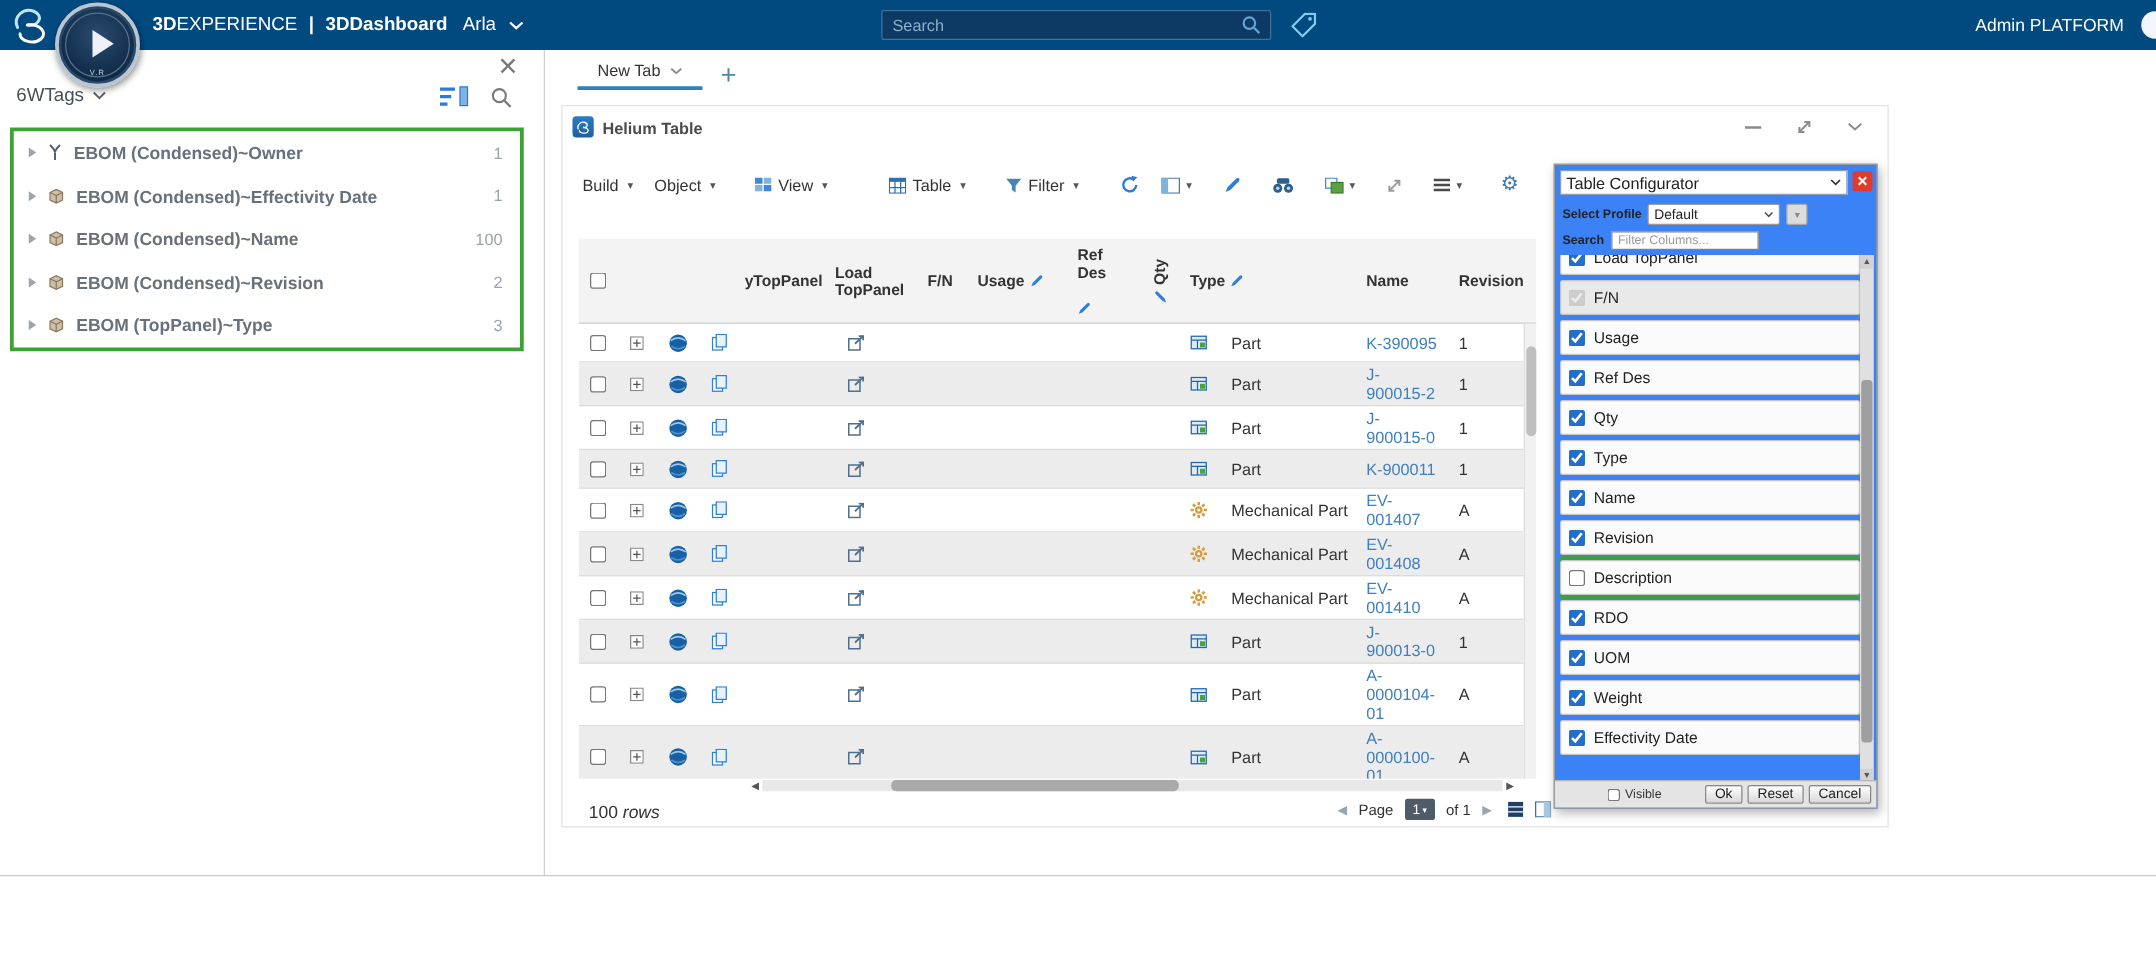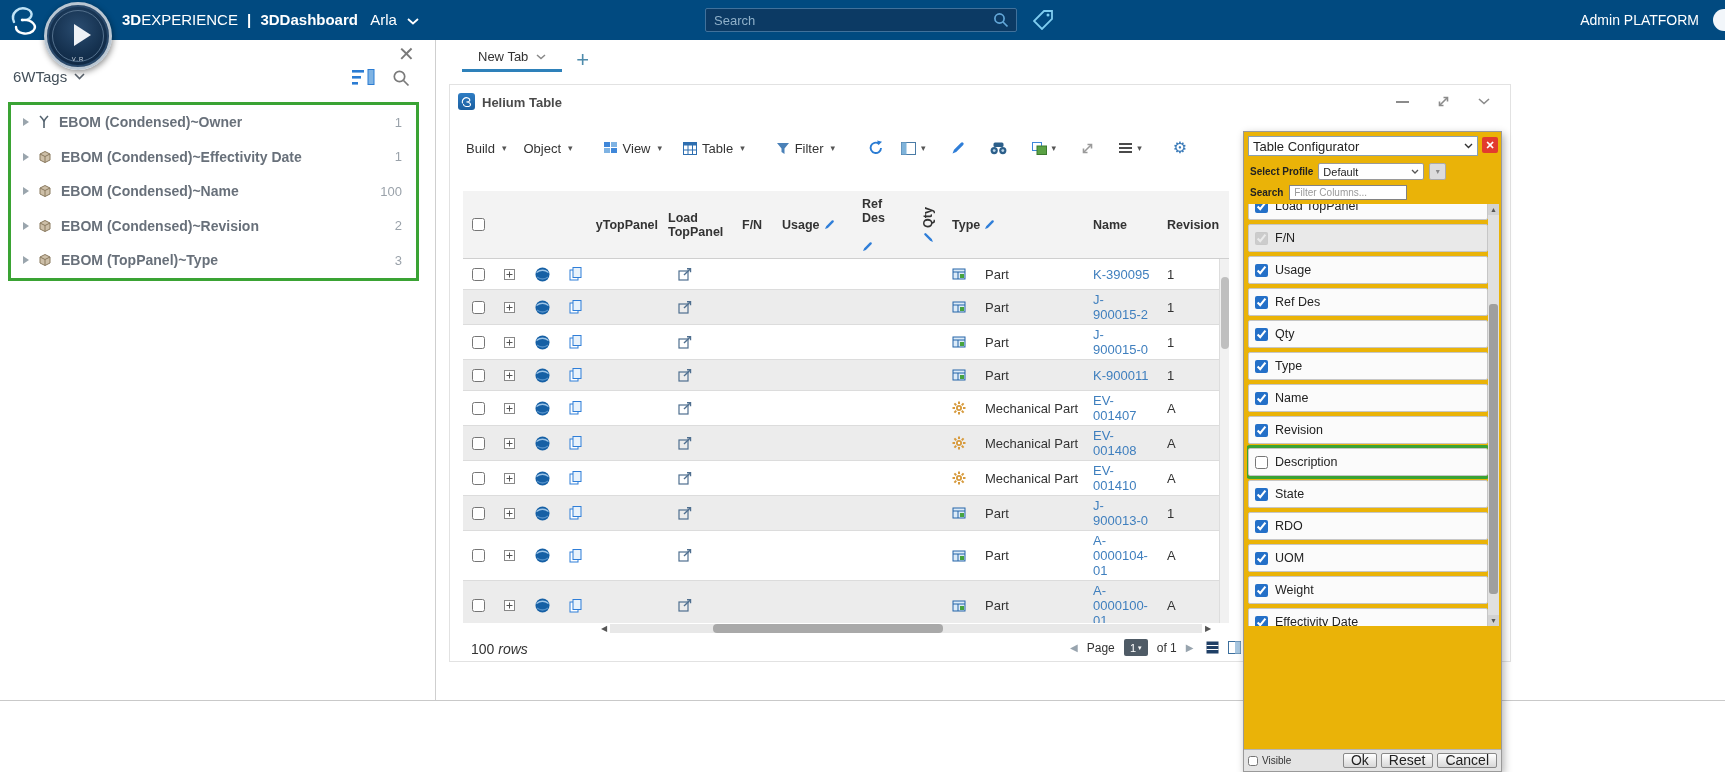--- a/index.html
+++ b/index.html
@@ -98,21 +98,21 @@
 
   .wfoot { position:absolute; left:0; top:550px; width:100%; height:28px; }
   .rowcount { position:absolute; left:21px; top:6px; font-size:14px; color:#333; }
   .rowcount i { font-style:italic; }
   .pager { position:absolute; left:620px; top:4px; display:flex; align-items:center; gap:9px; font-size:12px; color:#333; }
   .pgarrow { color:#98a4ae; font-size:10px; }
   .pgbox { width:24px; height:17px; background:#4f5b66; color:#fff; font-size:11px; display:flex; align-items:center; justify-content:center; gap:2px; border-radius:2px; }
   .pgbox .dd2 { font-size:7px; color:#fff; }
 
   
-  .config { position:absolute; left:1243px; top:131px; width:259px; height:641px; background:#eab308; border:1px solid #9a9a9a; box-shadow:2px 3px 8px rgba(0,0,0,.3); z-index:15; }
+  .config { position:absolute; left:1243px; top:131px; width:259px; height:516px; background:#3b82f6; border:1px solid #9a9a9a; box-shadow:2px 3px 8px rgba(0,0,0,.3); z-index:15; }
   .cfg-select { position:absolute; left:4px; top:4px; width:230px; height:20px; background:#fff; border:1px solid #89a0b4; display:flex; align-items:center; font-size:13px; color:#222; padding:0 4px; }
   .cfg-select .sp { flex:1; white-space:nowrap; overflow:hidden; }
   .cfg-close { position:absolute; right:3px; top:5px; width:16px; height:16px; background:#e23b2e; border-radius:2px; color:#fff; font-size:11px; font-weight:bold; display:flex; align-items:center; justify-content:center; }
   .cfg-row2 { position:absolute; left:6px; top:31px; display:flex; align-items:center; gap:5px; }
   .cfg-lbl { font-size:10px; font-weight:bold; color:#222; }
   .cfg-profile { width:106px; height:17px; background:#fff; border:1px solid #9a9a9a; border-radius:2px; font-size:11px; color:#222; display:flex; align-items:center; padding:0 4px; }
   .cfg-profile .sp { flex:1; }
   .cfg-probtn { width:17px; height:17px; background:#dcdcdc; border:1px solid #aaa; border-radius:2px; display:flex; align-items:center; justify-content:center; font-size:8px; color:#888; }
   .cfg-row3 { position:absolute; left:6px; top:53px; display:flex; align-items:center; gap:6px; }
   .cfg-search { width:118px; height:15px; border:1px solid #828282; font-size:10px; padding:0 4px; color:#333; font-family:"Liberation Sans", sans-serif; outline:none; }
@@ -121,23 +121,23 @@
   .cfg-item { height:28px; margin:4px 1px 0 1px; background:#fbfbfb; border:1px solid #c6c6c6; border-radius:2px; display:flex; align-items:center; padding-left:6px; gap:7px; }
   .cfg-item:first-child { margin-top:-12px; }
   .cfg-item.dis { background:#e9e9e9; }
   .cfg-item.hl { outline:3px solid #3aa334; outline-offset:0px; }
   .cfg-label { font-size:12.5px; color:#222; }
   .cfg-sb { position:absolute; right:2px; top:72px; width:11px; height:422px; background:#e0e0e0; }
   .cfg-sb .ar { position:absolute; left:0; width:11px; height:11px; font-size:7px; color:#555; text-align:center; line-height:11px; background:#d2d2d2; }
   .cfg-sb .up { top:0; } .cfg-sb .dn { bottom:0; }
   .cfg-thumb { position:absolute; left:1px; top:100px; width:9px; height:290px; background:#9f9f9f; border-radius:3px; }
   .cfg-foot { position:absolute; left:0; bottom:0; width:100%; height:22px; background:#e4e4e4; border-top:1px solid #b5b5b5; display:flex; align-items:center; padding:0 4px; }
-  .cfg-foot .vis { display:flex; align-items:center; gap:4px; font-size:10px; color:#333; flex:1; }
+  .cfg-foot .vis { display:flex; align-items:center; gap:4px; font-size:10px; color:#333; flex:1;margin-left:38px; }
   .cfg-foot .vis input { width:10px; height:10px; }
-  .cfg-btn { height:15px; font-size:14px; color:#222; background:linear-gradient(#fff,#d8d8d8); border:1px solid #888; border-radius:2px; padding:0 7px; margin-left:4px; line-height:13px; }
+  .cfg-btn { height:15px; font-size:11px; color:#222; background:linear-gradient(#fff,#d8d8d8); border:1px solid #888; border-radius:2px; padding:0 7px; margin-left:4px; line-height:13px; }
 </style>
 </head>
 <body>
 
 <div id="app">
 
   <div class="topbar">
     <svg class="ds-logo" width="34" height="32" viewBox="0 0 34 32">
       <path d="M6 18 C2 9 11 2 19 5 C27 8 24 17 14 16" fill="none" stroke="#bfe3f6" stroke-width="2.4" stroke-linecap="round"></path>
       <path d="M14 16 C24 15 30 22 25 27 C19 32 8 29 8 23" fill="none" stroke="#ffffff" stroke-width="2.4" stroke-linecap="round"></path>
@@ -294,21 +294,21 @@
       <span class="titem" style="margin-left:14px;">
         <svg width="14" height="13">
             <rect x="0" y="0" width="6" height="5" fill="#3f87d9"></rect>
             <rect x="7" y="0" width="6" height="5" fill="#7fb3e3"></rect>
             <rect x="0" y="6" width="6" height="5" fill="#7fb3e3"></rect>
             <rect x="7" y="6" width="6" height="5" fill="#3f87d9"></rect>
           </svg>
         <span>View</span>
           <span class="dd">▾</span>
       </span>
-      <span class="titem" style="margin-left:4px;">
+      <span class="titem" style="margin-left:32px;">
         <svg width="14" height="13">
             <rect x="0.5" y="0.5" width="13" height="12" fill="#fff" stroke="#2f6fb0"></rect>
             <rect x="0.5" y="0.5" width="13" height="3" fill="#2f6fb0"></rect>
             <line x1="5" y1="3" x2="5" y2="12.5" stroke="#2f6fb0"></line>
             <line x1="9.5" y1="3" x2="9.5" y2="12.5" stroke="#2f6fb0"></line>
             <line x1="0.5" y1="8" x2="13.5" y2="8" stroke="#2f6fb0"></line>
           </svg>
         <span>Table</span>
           <span class="dd">▾</span>
       </span>
@@ -1057,24 +1057,20 @@
   <div class="cfg-item">
     <input type="checkbox" checked="" style="">
     <span class="cfg-label">Revision</span>
   </div>
 
   <div class="cfg-item hl">
     <input type="checkbox" style="">
     <span class="cfg-label">Description</span>
   </div>
 
-  <div class="cfg-item">
-    <input type="checkbox" checked="" style="">
-    <span class="cfg-label">State</span>
-  </div>
 
   <div class="cfg-item">
     <input type="checkbox" checked="" style="">
     <span class="cfg-label">RDO</span>
   </div>
 
   <div class="cfg-item">
     <input type="checkbox" checked="" style="">
     <span class="cfg-label">UOM</span>
   </div>

